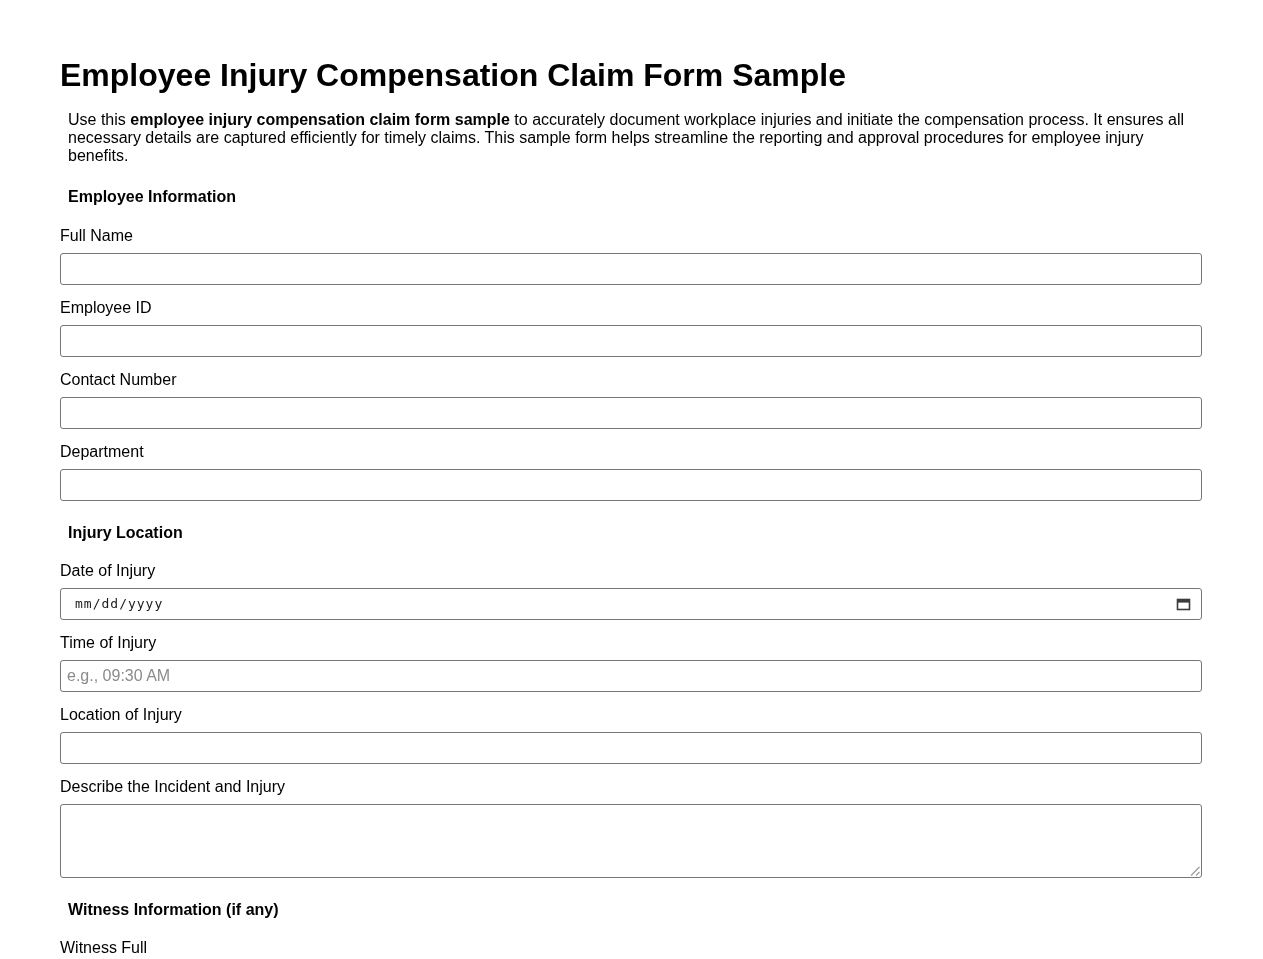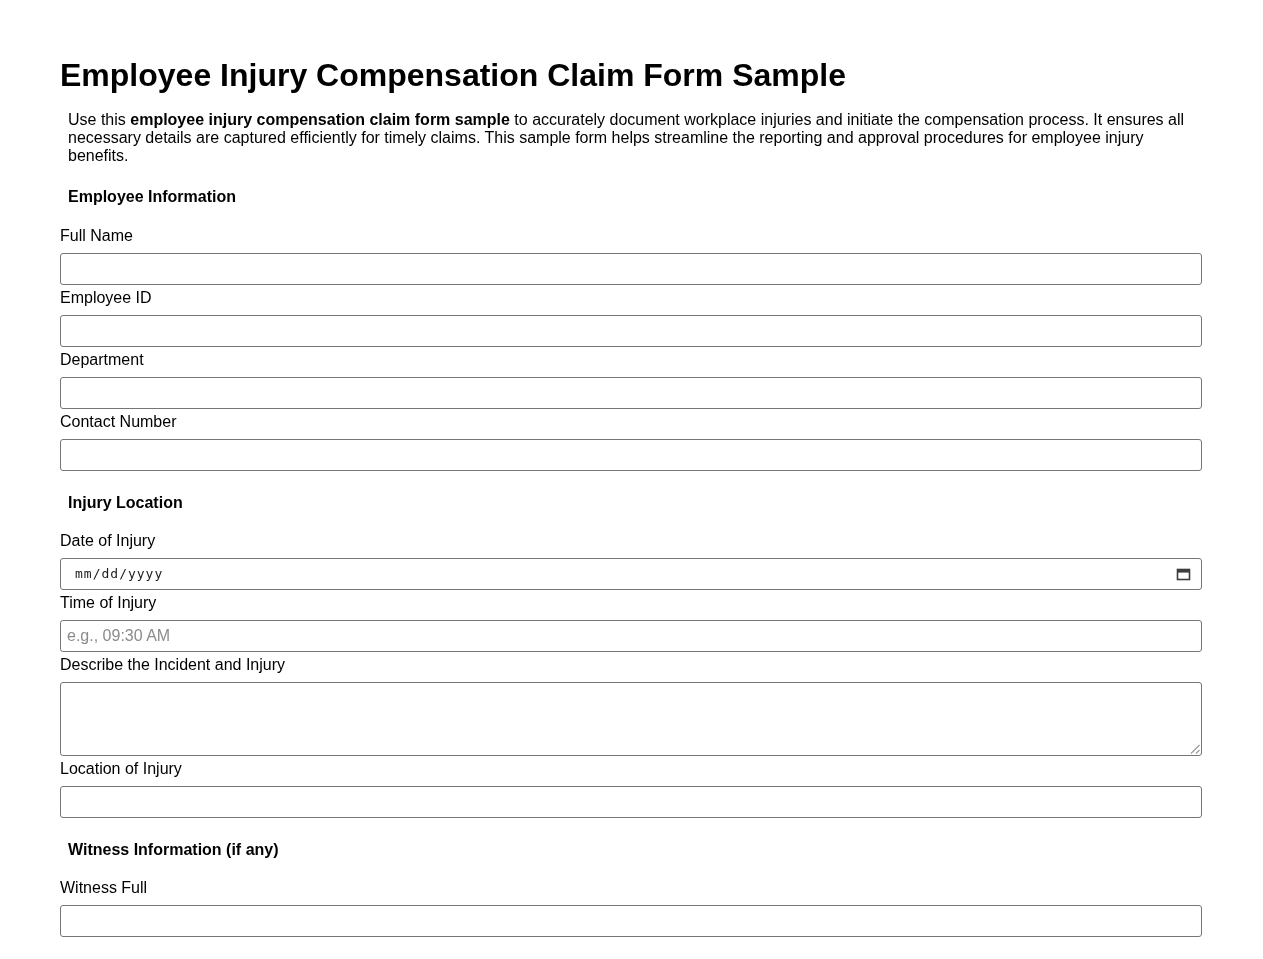--- a/index.html
+++ b/index.html
@@ -25,21 +25,21 @@
     line-height: normal;
     margin: 8px;
   }
   .section-heading {
     font-size: 16px;
     line-height: 1.15;
     font-weight: bold;
     margin: 23px 0 20px 8px;
   }
   .field {
-    margin: 0 0 4px 0;
+    margin: 0 0 14px 0;
   }
   .field-label {
     display: block;
     font-size: 16px;
     line-height: 18px;
     margin: 0 0 8px 0;
   }
   .text-input {
     display: block;
     box-sizing: border-box;
@@ -117,26 +117,26 @@
     <label class="field-label">Full Name</label>
     <input class="text-input" type="text" style="">
   </div>
 
   <div class="field">
     <label class="field-label">Employee ID</label>
     <input class="text-input" type="text" style="">
   </div>
 
   <div class="field">
-    <label class="field-label">Department</label>
+    <label class="field-label">Contact Number</label>
     <input class="text-input" type="text" style="">
   </div>
 
   <div class="field">
-    <label class="field-label">Contact Number</label>
+    <label class="field-label">Department</label>
     <input class="text-input" type="text" style="">
   </div>
 
   <h2 class="section-heading">Injury Location</h2>
 
   <div class="field">
     <label class="field-label">Date of Injury</label>
     <div class="text-input date-input">
       <span class="date-placeholder">mm/dd/yyyy</span>
       <svg class="calendar-icon" width="15" height="15" viewBox="0 0 15 15">
@@ -145,33 +145,33 @@
       </svg>
     </div>
   </div>
 
   <div class="field">
     <label class="field-label">Time of Injury</label>
     <input class="text-input" type="text" placeholder="e.g., 09:30 AM" style="">
   </div>
 
   <div class="field">
+    <label class="field-label">Location of Injury</label>
+    <input class="text-input" type="text" style="">
+  </div>
+
+  <div class="field">
     <label class="field-label">Describe the Incident and Injury</label>
     <div class="textarea-wrap">
       <textarea class="field-textarea" style=""></textarea>
       <svg class="resize-handle" width="13" height="13" viewBox="0 0 13 13">
         <line x1="4" y1="12.5" x2="12.5" y2="4" stroke="#9a9a9a" stroke-width="1.2"></line>
         <line x1="9" y1="12.5" x2="12.5" y2="9" stroke="#9a9a9a" stroke-width="1.2"></line>
       </svg>
     </div>
-  </div>
-
-  <div class="field">
-    <label class="field-label">Location of Injury</label>
-    <input class="text-input" type="text" style="">
   </div>
 
   <h2 class="section-heading">Witness Information (if any)</h2>
 
   <div class="field">
     <label class="field-label">Witness Full</label>
     <input class="text-input" type="text" style="">
   </div>
 
 </div>

